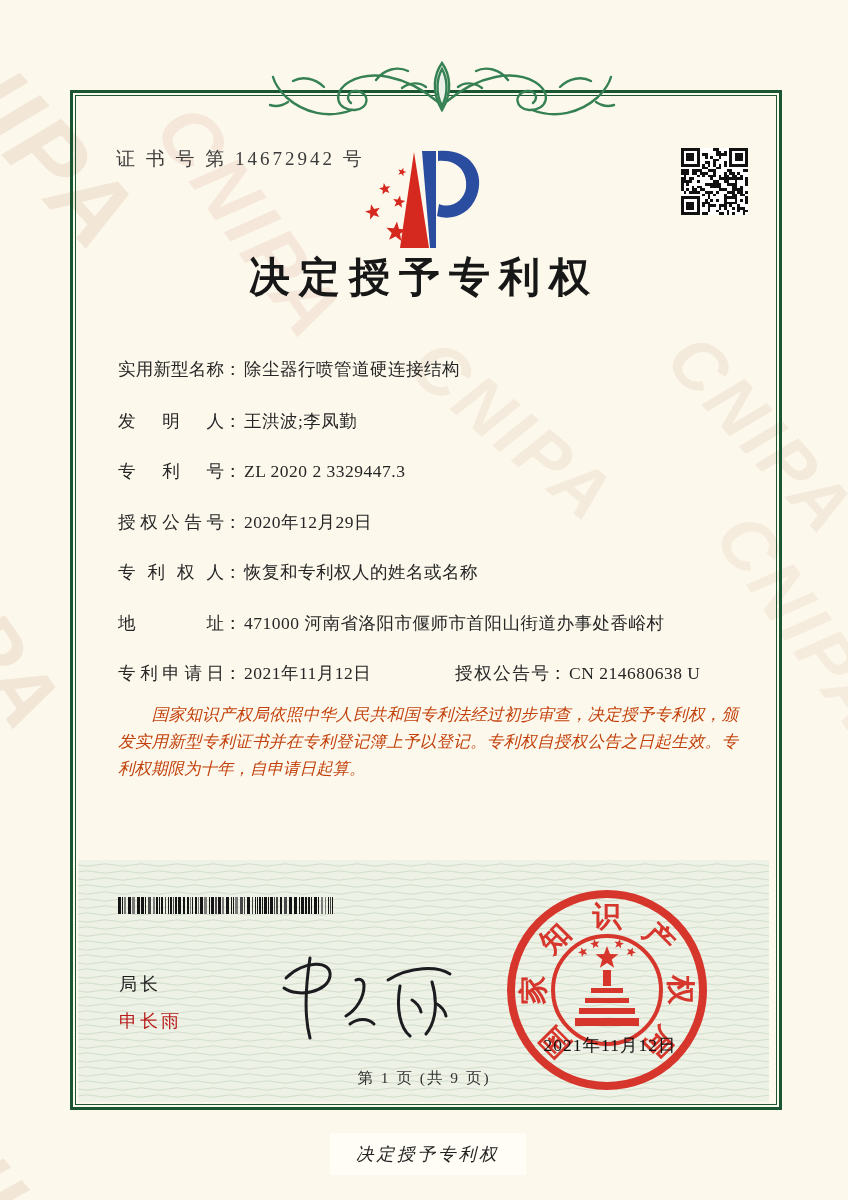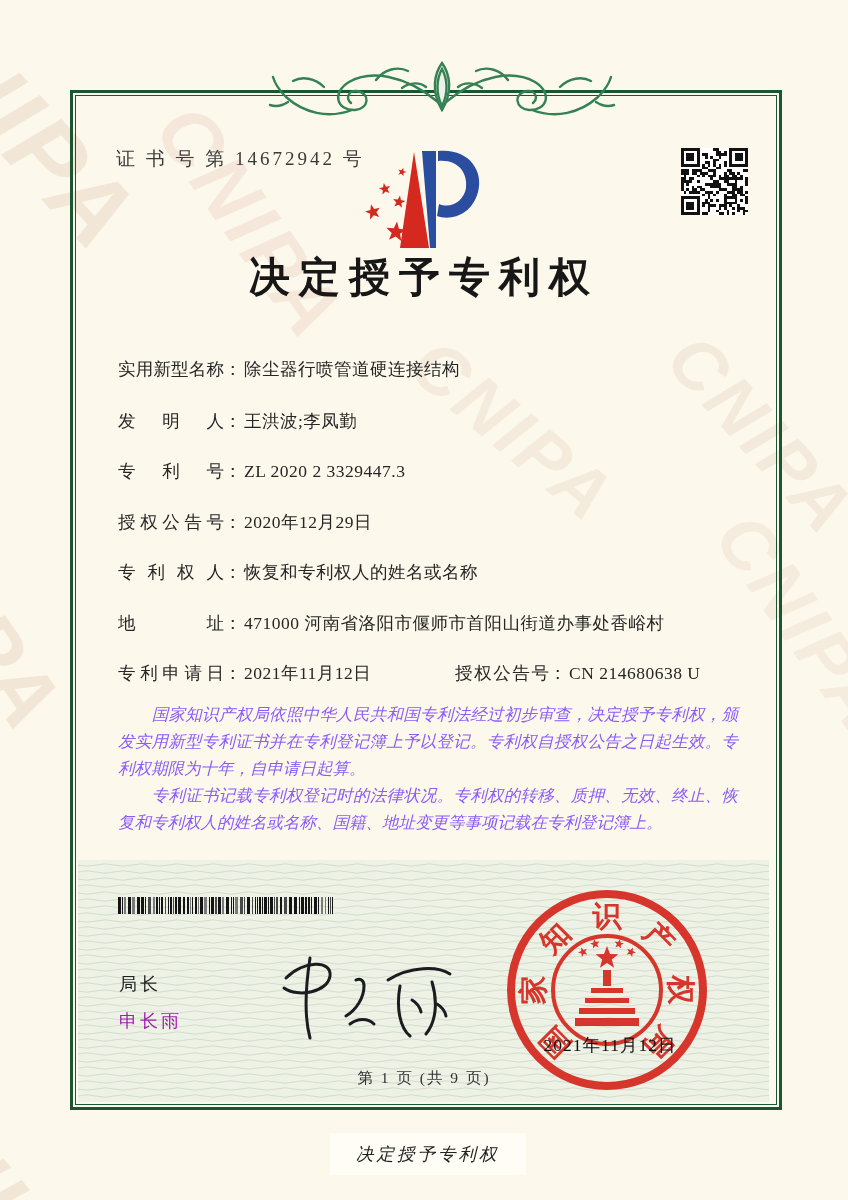--- a/index.html
+++ b/index.html
@@ -36,31 +36,31 @@
     font-size:41px;font-weight:bold;letter-spacing:9px;color:#171717;z-index:2;}
   
   .frow{position:absolute;left:118px;width:640px;font-size:17.5px;color:#262626;z-index:2;white-space:nowrap;}
   .flabel{display:inline-block;width:106px;text-align:justify;text-align-last:justify;vertical-align:bottom;}
   .fcolon{display:inline-block;width:20px;}
   .fvalue{letter-spacing:0.5px;}
   .fgroup2{position:absolute;left:337px;top:0;}
   .fgroup2 .flabel{width:94px;}
   
   .notice{position:absolute;left:118px;top:701px;width:620px;z-index:2;
-    font-style:italic;font-size:16.5px;line-height:27px;color:#8b5cf6;
+    font-style:italic;font-size:16.5px;line-height:27px;color:#c2410c;
     text-align:justify;}
   .notice p{margin:0;text-indent:2.05em;}
   
   .band{position:absolute;left:78px;top:860px;width:691px;height:242px;
     background:#edf1e6;z-index:1;}
   .band svg{position:absolute;inset:0;}
   .barcode{position:absolute;left:118px;top:897px;width:220px;height:17px;z-index:2;font-size:0;}
   .barcode span{display:inline-block;height:17px;vertical-align:top;}
   .post-label{position:absolute;left:119px;top:972px;font-size:18px;letter-spacing:3px;color:#1f1f1f;z-index:2;}
-  .post-name{position:absolute;left:119px;top:1009px;font-size:18px;letter-spacing:3px;color:#a21caf;z-index:2;}
+  .post-name{position:absolute;left:119px;top:1009px;font-size:18px;letter-spacing:3px;color:#b91c1c;z-index:2;}
   .signature{position:absolute;left:252px;top:944px;width:210px;height:105px;z-index:3;}
   .seal{position:absolute;left:503px;top:886px;width:208px;height:208px;z-index:3;opacity:0.93;}
   .seal-date{position:absolute;left:518px;top:1033px;width:184px;text-align:center;
     font-size:17.5px;letter-spacing:1px;color:#111;z-index:4;}
   .page-info{position:absolute;left:0;top:1068px;width:848px;text-align:center;
     font-size:15.5px;letter-spacing:2px;color:#333;z-index:2;}
   .cont-note{position:absolute;left:330px;top:1133px;background:#fffdf6;
     padding:9px 26px;font-size:17.5px;font-style:italic;letter-spacing:3px;color:#222;z-index:2;}
 </style>
 </head>
@@ -442,21 +442,20 @@
 </div>
 <div class="frow" style="top:661px">
   <span class="flabel">专利申请日</span><span class="fcolon">：</span><span class="fvalue">2021年11月12日</span>
   <span class="fgroup2">
     <span class="flabel">授权公告号</span><span class="fcolon">：</span><span class="fvalue">CN 214680638 U</span>
   </span>
 </div>
 
 <div class="notice">
   <p>国家知识产权局依照中华人民共和国专利法经过初步审查，决定授予专利权，颁发实用新型专利证书并在专利登记簿上予以登记。专利权自授权公告之日起生效。专利权期限为十年，自申请日起算。</p>
-  <p>专利证书记载专利权登记时的法律状况。专利权的转移、质押、无效、终止、恢复和专利权人的姓名或名称、国籍、地址变更等事项记载在专利登记簿上。</p>
 </div>
 
 <div class="band">
   <svg id="waves" viewBox="0 0 691 242" preserveAspectRatio="none" stroke="#d2dfca" stroke-width="1" fill="none">
       <path d="M-18 5 q 9 -2.4 18 0 t 18 0 t 18 0 t 18 0 t 18 0 t 18 0 t 18 0 t 18 0 t 18 0 t 18 0 t 18 0 t 18 0 t 18 0 t 18 0 t 18 0 t 18 0 t 18 0 t 18 0 t 18 0 t 18 0 t 18 0 t 18 0 t 18 0 t 18 0 t 18 0 t 18 0 t 18 0 t 18 0 t 18 0 t 18 0 t 18 0 t 18 0 t 18 0 t 18 0 t 18 0 t 18 0 t 18 0 t 18 0 t 18 0 t 18 0 t 18 0"></path>
       <path d="M-18 12 q 9 2.4 18 0 t 18 0 t 18 0 t 18 0 t 18 0 t 18 0 t 18 0 t 18 0 t 18 0 t 18 0 t 18 0 t 18 0 t 18 0 t 18 0 t 18 0 t 18 0 t 18 0 t 18 0 t 18 0 t 18 0 t 18 0 t 18 0 t 18 0 t 18 0 t 18 0 t 18 0 t 18 0 t 18 0 t 18 0 t 18 0 t 18 0 t 18 0 t 18 0 t 18 0 t 18 0 t 18 0 t 18 0 t 18 0 t 18 0 t 18 0 t 18 0"></path>
       <path d="M-18 19 q 9 -2.4 18 0 t 18 0 t 18 0 t 18 0 t 18 0 t 18 0 t 18 0 t 18 0 t 18 0 t 18 0 t 18 0 t 18 0 t 18 0 t 18 0 t 18 0 t 18 0 t 18 0 t 18 0 t 18 0 t 18 0 t 18 0 t 18 0 t 18 0 t 18 0 t 18 0 t 18 0 t 18 0 t 18 0 t 18 0 t 18 0 t 18 0 t 18 0 t 18 0 t 18 0 t 18 0 t 18 0 t 18 0 t 18 0 t 18 0 t 18 0 t 18 0"></path>
       <path d="M-18 26 q 9 2.4 18 0 t 18 0 t 18 0 t 18 0 t 18 0 t 18 0 t 18 0 t 18 0 t 18 0 t 18 0 t 18 0 t 18 0 t 18 0 t 18 0 t 18 0 t 18 0 t 18 0 t 18 0 t 18 0 t 18 0 t 18 0 t 18 0 t 18 0 t 18 0 t 18 0 t 18 0 t 18 0 t 18 0 t 18 0 t 18 0 t 18 0 t 18 0 t 18 0 t 18 0 t 18 0 t 18 0 t 18 0 t 18 0 t 18 0 t 18 0 t 18 0"></path>
       <path d="M-18 33 q 9 -2.4 18 0 t 18 0 t 18 0 t 18 0 t 18 0 t 18 0 t 18 0 t 18 0 t 18 0 t 18 0 t 18 0 t 18 0 t 18 0 t 18 0 t 18 0 t 18 0 t 18 0 t 18 0 t 18 0 t 18 0 t 18 0 t 18 0 t 18 0 t 18 0 t 18 0 t 18 0 t 18 0 t 18 0 t 18 0 t 18 0 t 18 0 t 18 0 t 18 0 t 18 0 t 18 0 t 18 0 t 18 0 t 18 0 t 18 0 t 18 0 t 18 0"></path>
       <path d="M-18 40 q 9 2.4 18 0 t 18 0 t 18 0 t 18 0 t 18 0 t 18 0 t 18 0 t 18 0 t 18 0 t 18 0 t 18 0 t 18 0 t 18 0 t 18 0 t 18 0 t 18 0 t 18 0 t 18 0 t 18 0 t 18 0 t 18 0 t 18 0 t 18 0 t 18 0 t 18 0 t 18 0 t 18 0 t 18 0 t 18 0 t 18 0 t 18 0 t 18 0 t 18 0 t 18 0 t 18 0 t 18 0 t 18 0 t 18 0 t 18 0 t 18 0 t 18 0"></path>

